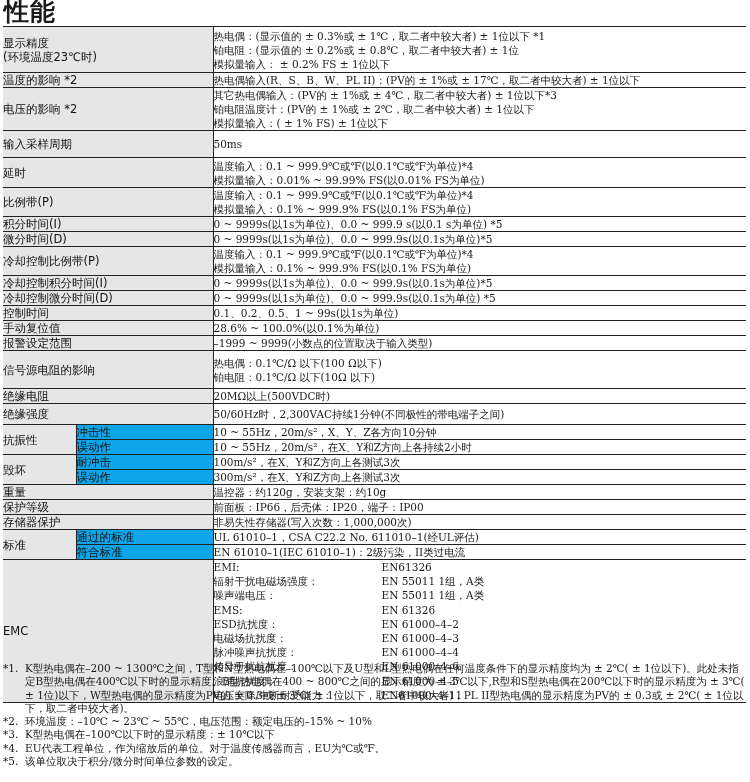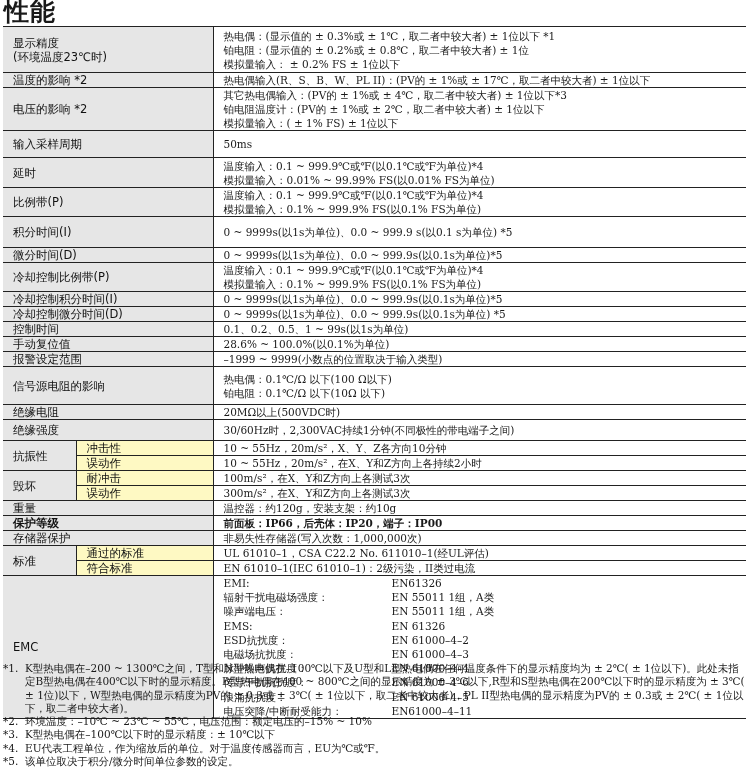--- a/index.html
+++ b/index.html
@@ -1,23 +1,23 @@
 <!DOCTYPE html>
 <html><head>
 <meta charset="utf-8">
 <style>
   html, body { margin: 0; padding: 0; background: #ffffff; }
   body { width: 750px; height: 782px; position: relative; overflow: hidden;
          font-family: "DejaVu Serif", "Liberation Serif", serif; color: #1a1a1a; }
   .title { position: absolute; left: 4px; top: 0px; font-family: "DejaVu Sans", "Liberation Sans", sans-serif;
            font-size: 25px; font-weight: bold; line-height: 24px; letter-spacing: 1px; }
   table.spec { position: absolute; left: 3px; top: 26px; width: 743px; border-collapse: collapse; table-layout: fixed; }
-  table.spec td { border-top: 1.5px solid #222; border-bottom: 1.5px solid #222; padding: 0 10px; vertical-align: middle; }
+  table.spec td { border-top: 1.5px solid #222; border-bottom: 1.5px solid #222; padding: 0 0; vertical-align: middle; }
   td.lbl { background: #e6e6e6; font-family: "DejaVu Sans", "Liberation Sans", sans-serif; font-size: 11.5px; line-height: 14px; color: #111; }
-  td.sub { background: #fef9c3; font-family: "DejaVu Sans", "Liberation Sans", sans-serif; font-size: 11.5px; line-height: 14px; border-left: 1px solid #222; color: #111; }
+  td.sub { background: #0ea5e9; font-family: "DejaVu Sans", "Liberation Sans", sans-serif; font-size: 11.5px; line-height: 14px; border-left: 1px solid #222; color: #111; }
   td.val { border-left: 1.5px solid #222; font-size: 10.5px; line-height: 14px; padding-left: 4px; }
   .line { white-space: nowrap; display: block; }
   .emc-grid { display: grid; grid-template-columns: 168px auto; }
   .emc-grid span { white-space: nowrap; line-height: 14.2px; font-size: 10.5px; }
   .notes { position: absolute; left: 3px; top: 662px; width: 745px; font-size: 10.5px; line-height: 13.3px; }
   .note { display: flex; }
   .note .mk { width: 22px; flex: none; }
   .note .tx { flex: 1; }
 </style>
 </head>
@@ -80,21 +80,21 @@
       </tr>
       <tr style="height: 28px;">
         <td class="lbl" colspan="2">
           <span class="line">比例带(P)</span>
         </td>
         <td class="val">
           <span class="line">温度输入：0.1 ~ 999.9℃或℉(以0.1℃或℉为单位)*4</span>
           <span class="line">模拟量输入：0.1% ~ 999.9% FS(以0.1% FS为单位)</span>
         </td>
       </tr>
-      <tr style="height: 31px;">
+      <tr style="height: 15px;">
         <td class="lbl" colspan="2">
           <span class="line">积分时间(I)</span>
         </td>
         <td class="val">
           <span class="line">0 ~ 9999s(以1s为单位)、0.0 ~ 999.9 s(以0.1 s为单位) *5</span>
         </td>
       </tr>
       <tr style="height: 15px;">
         <td class="lbl" colspan="2">
           <span class="line">微分时间(D)</span>
@@ -167,21 +167,21 @@
         </td>
         <td class="val">
           <span class="line">20MΩ以上(500VDC时)</span>
         </td>
       </tr>
       <tr style="height: 21px;">
         <td class="lbl" colspan="2">
           <span class="line">绝缘强度</span>
         </td>
         <td class="val">
-          <span class="line">30/60Hz时，2,300VAC持续1分钟(不同极性的带电端子之间)</span>
+          <span class="line">50/60Hz时，2,300VAC持续1分钟(不同极性的带电端子之间)</span>
         </td>
       </tr>
       <tr style="height: 15px;">
         <td class="lbl" rowspan="2">抗振性</td>
         <td class="sub">冲击性</td>
         <td class="val">
           <span class="line">10 ~ 55Hz，20m/s²，X、Y、Z各方向10分钟</span>
         </td>
       </tr>
       <tr style="height: 15px;">
@@ -202,21 +202,21 @@
         <td class="val">
           <span class="line">300m/s²，在X、Y和Z方向上各测试3次</span>
         </td>
       </tr>
       <tr style="height: 15px;">
         <td class="lbl" colspan="2">重量</td>
         <td class="val">
           <span class="line">温控器：约120g，安装支架：约10g</span>
         </td>
       </tr>
-      <tr style="height: 15px; font-weight: bold;">
+      <tr style="height: 15px;">
         <td class="lbl" colspan="2">保护等级</td>
         <td class="val">
           <span class="line">前面板：IP66，后壳体：IP20，端子：IP00</span>
         </td>
       </tr>
       <tr style="height: 15px;">
         <td class="lbl" colspan="2">存储器保护</td>
         <td class="val">
           <span class="line">非易失性存储器(写入次数：1,000,000次)</span>
         </td>

